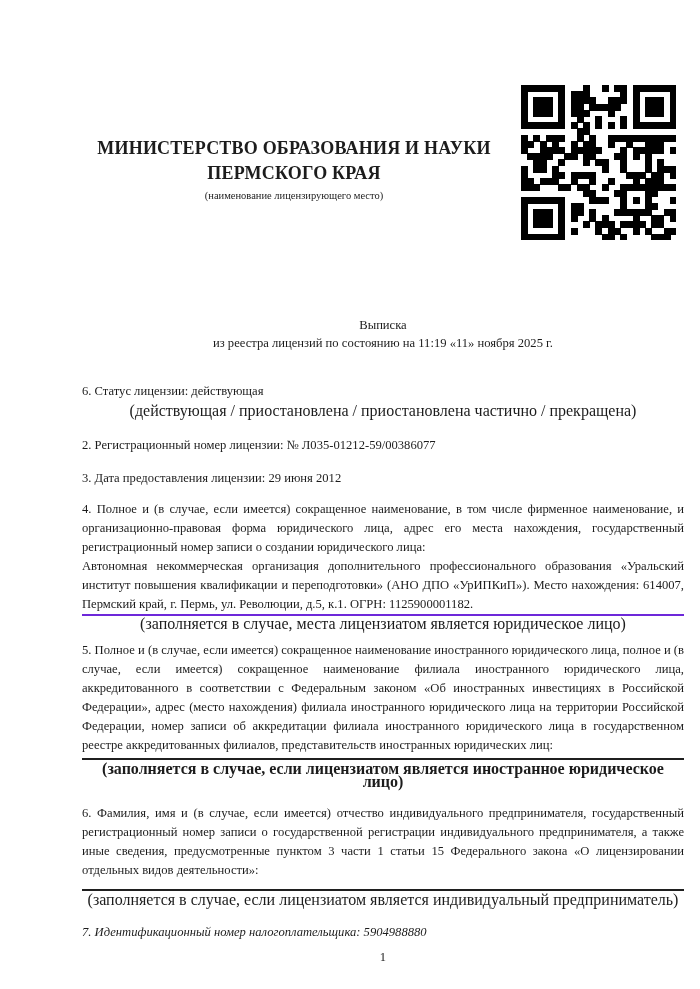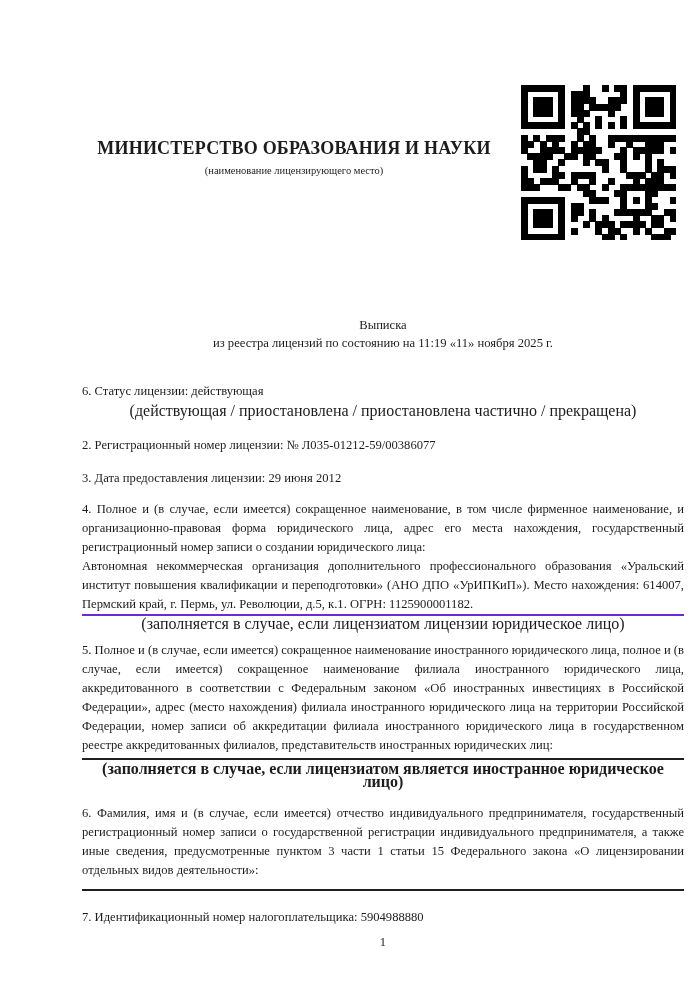--- a/index.html
+++ b/index.html
@@ -72,35 +72,36 @@
   .m-i2  { margin-top: 19px; }
   .m-i3  { margin-top: 14px; }
   .m-i4q { margin-top: 12px; }
   .m-c4  { margin-top: 1px; }
   .m-i5q { margin-top: 11px; }
   .m-r5  { margin-top: 3px; }
   .m-c5  { margin-top: 2px; font-weight: bold; }
   .m-i6q { margin-top: 16px; }
   .m-r6  { margin-top: 9px; }
   .m-c6  { margin-top: 2px; }
-  .m-i7  { margin-top: 17px; }
+  .m-i7  { margin-top: 17px; font-style: italic; }
   .page-number {
     margin-top: 7px;
     text-align: center;
     font-size: 12.6px;
     line-height: 16px;
   }
 </style>
 </head>
 <body>
 
 <div class="page">
 
   <div class="header">
     <div class="ministry-line">МИНИСТЕРСТВО ОБРАЗОВАНИЯ И НАУКИ</div>
+    <div class="ministry-line">ПЕРМСКОГО КРАЯ</div>
     <div class="header-caption">(наименование лицензирующего место)</div>
   </div>
 
   <div class="qr-box" id="qr-box">
       <svg viewBox="0 0 155 155" shape-rendering="crispEdges">
         <rect x="0.00" y="0.00" width="7" height="7" fill="#000000"></rect>
         <rect x="6.20" y="0.00" width="7" height="7" fill="#000000"></rect>
         <rect x="12.40" y="0.00" width="7" height="7" fill="#000000"></rect>
         <rect x="18.60" y="0.00" width="7" height="7" fill="#000000"></rect>
         <rect x="24.80" y="0.00" width="7" height="7" fill="#000000"></rect>
@@ -426,27 +427,28 @@
 
     <div class="para m-i1">6. Статус лицензии: действующая</div>
     <div class="small-caption m-c1">(действующая / приостановлена / приостановлена частично / прекращена)</div>
 
     <div class="para m-i2">2. Регистрационный номер лицензии: № Л035-01212-59/00386077</div>
 
     <div class="para m-i3">3. Дата предоставления лицензии: 29 июня 2012</div>
 
     <div class="para justify m-i4q">4. Полное и (в случае, если имеется) сокращенное наименование, в том числе фирменное наименование, и организационно-правовая форма юридического лица, адрес его места нахождения, государственный регистрационный номер записи о создании юридического лица:</div>
     <div class="para justify answer-underlined">Автономная некоммерческая организация дополнительного профессионального образования «Уральский институт повышения квалификации и переподготовки» (АНО ДПО «УрИПКиП»). Место нахождения: 614007, Пермский край, г. Пермь, ул. Революции, д.5, к.1. ОГРН: 1125900001182.</div>
-    <div class="small-caption m-c4">(заполняется в случае, если лицензиатом лицензии юридическое лицо)</div>
+    <div class="small-caption m-c4">(заполняется в случае, места лицензиатом является юридическое лицо)</div>
 
     <div class="para justify m-i5q">5. Полное и (в случае, если имеется) сокращенное наименование иностранного юридического лица, полное и (в случае, если имеется) сокращенное наименование филиала иностранного юридического лица, аккредитованного в соответствии с Федеральным законом «Об иностранных инвестициях в Российской Федерации», адрес (место нахождения) филиала иностранного юридического лица на территории Российской Федерации, номер записи об аккредитации филиала иностранного юридического лица в государственном реестре аккредитованных филиалов, представительств иностранных юридических лиц:</div>
     <div class="fill-rule m-r5"></div>
     <div class="small-caption m-c5">(заполняется в случае, если лицензиатом является иностранное юридическое лицо)</div>
 
     <div class="para justify m-i6q">6. Фамилия, имя и (в случае, если имеется) отчество индивидуального предпринимателя, государственный регистрационный номер записи о государственной регистрации индивидуального предпринимателя, а также иные сведения, предусмотренные пунктом 3 части 1 статьи 15 Федерального закона «О лицензировании отдельных видов деятельности»:</div>
     <div class="fill-rule m-r6"></div>
+    <div class="small-caption m-c6">(заполняется в случае, если лицензиатом является индивидуальный предприниматель)</div>
 
     <div class="para m-i7">7. Идентификационный номер налогоплательщика: 5904988880</div>
 
     <div class="page-number">1</div>
 
   </div>
 </div>
 
 </body></html>

